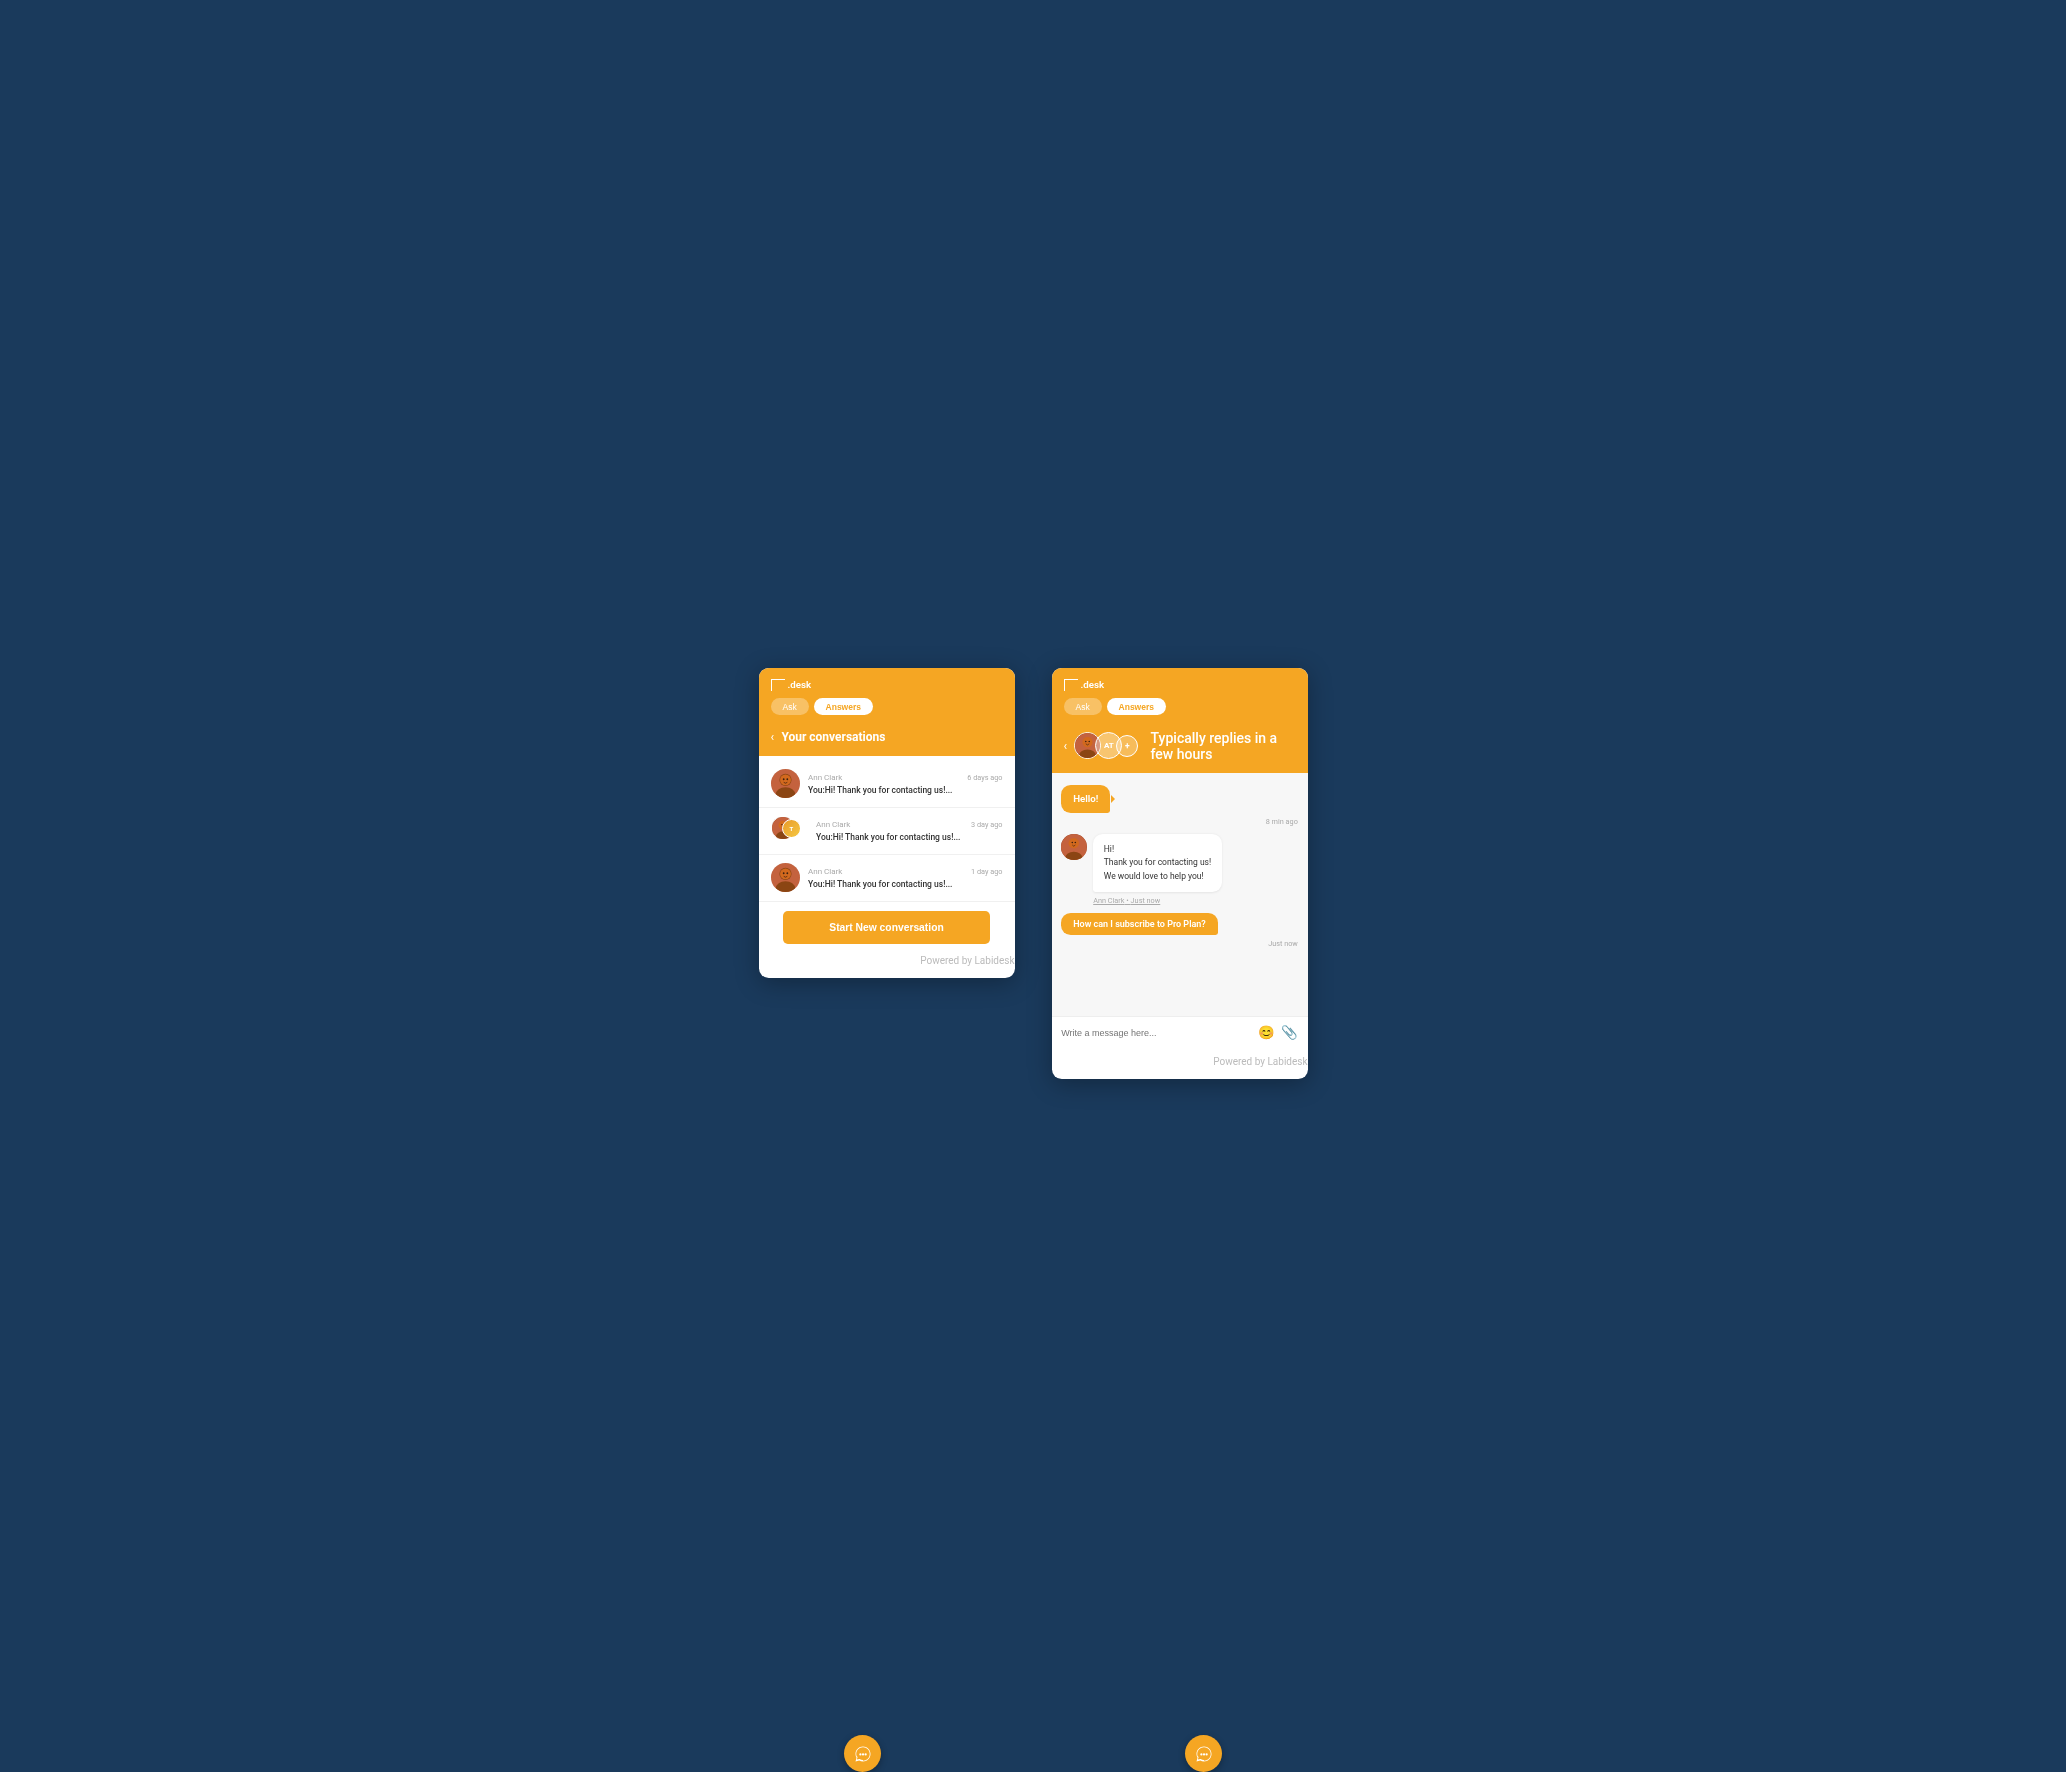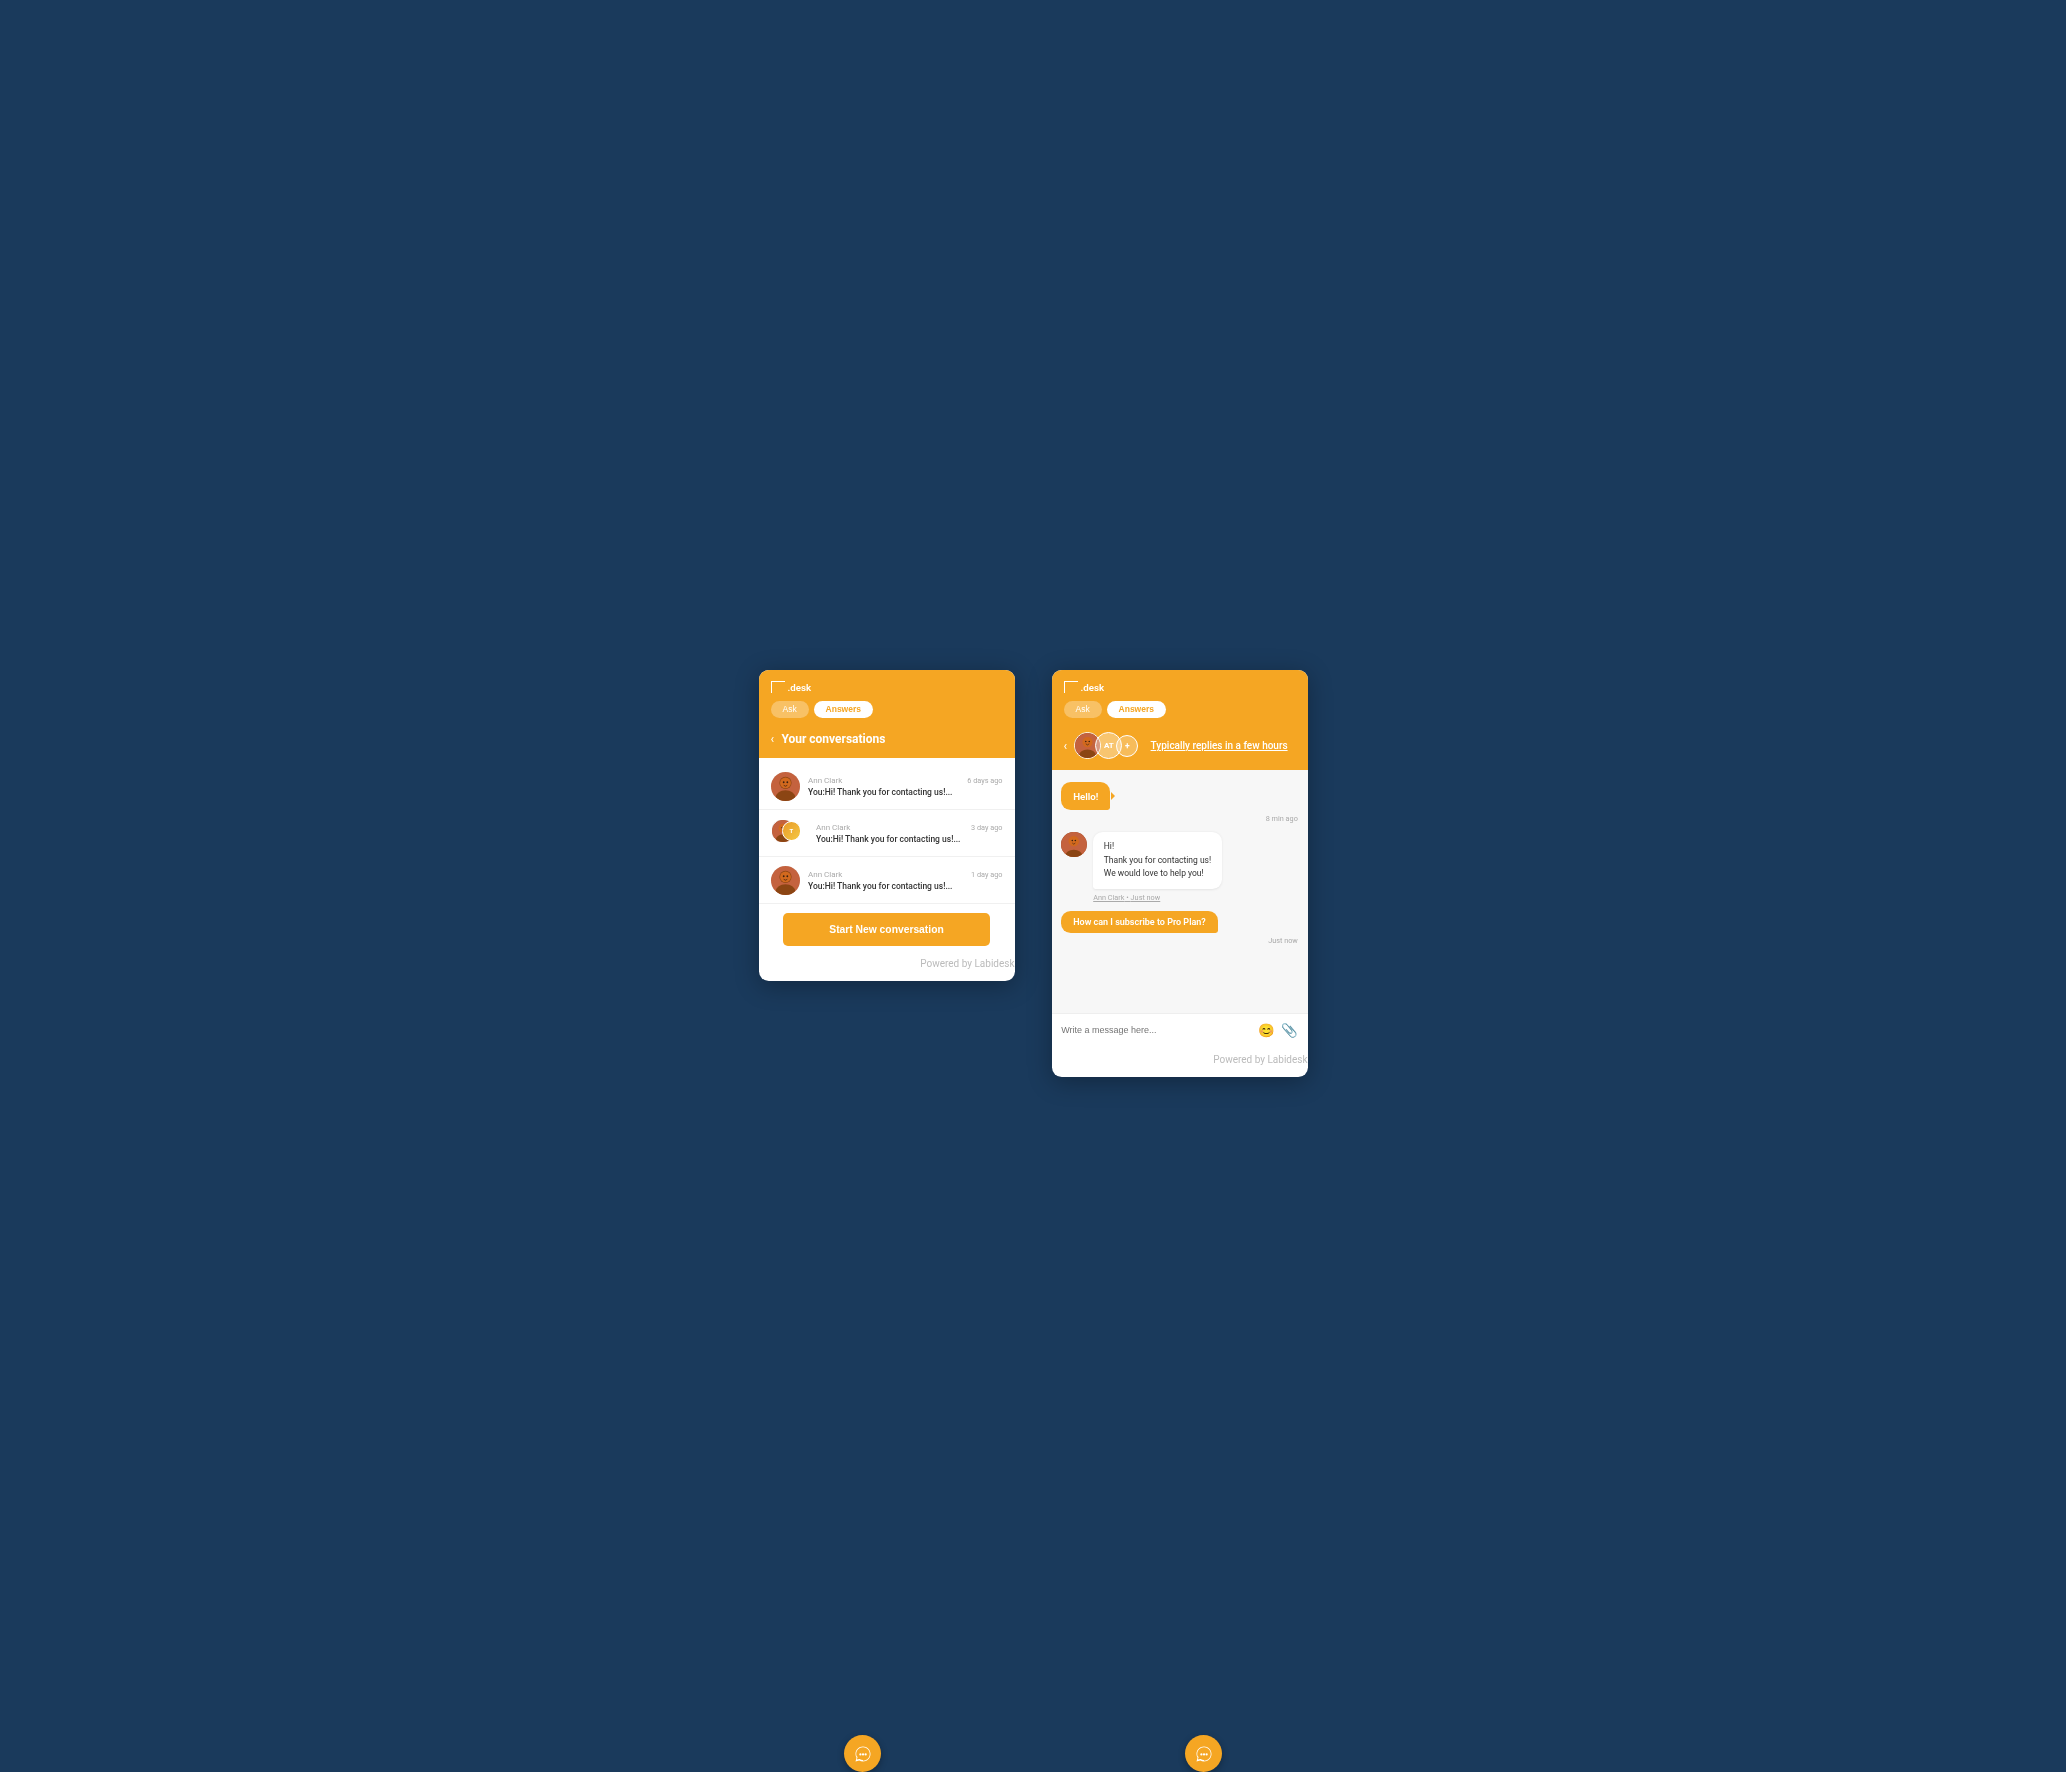--- a/index.html
+++ b/index.html
@@ -276,24 +276,23 @@
       background: rgba(255,255,255,0.3);
       color: #fff;
       font-size: 8.5px;
       font-weight: 600;
       width: 22px;
       height: 22px;
     }
 
     .reply-time {
       color: #fff;
-      font-size: 10px;
+      font-size: 14px;
       font-weight: 500;
       margin-left: 4.9px;
-      text-decoration: underline;
     }
 
     
     .chat-messages {
       flex: 1;
       padding: 12px 9.7px;
       background: #f7f7f7;
       overflow-y: auto;
       min-height: 243px;
     }

